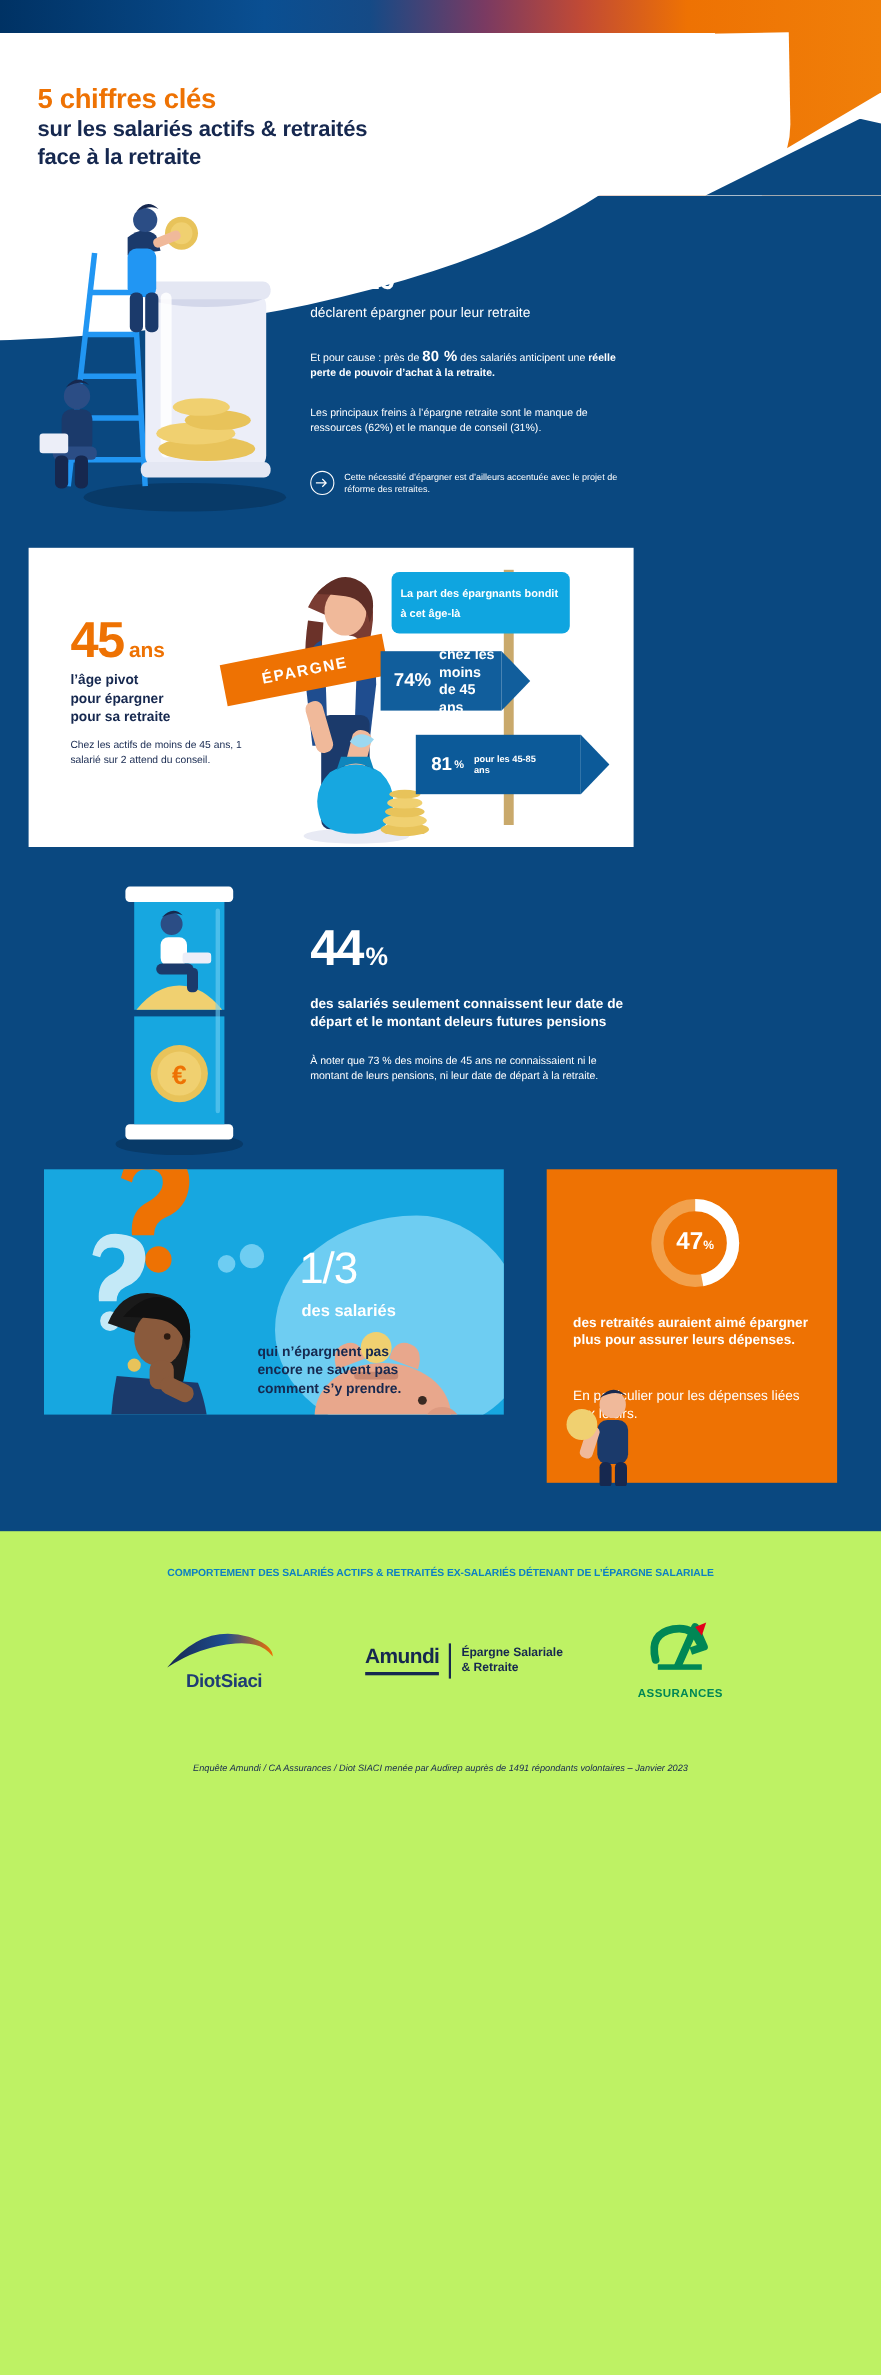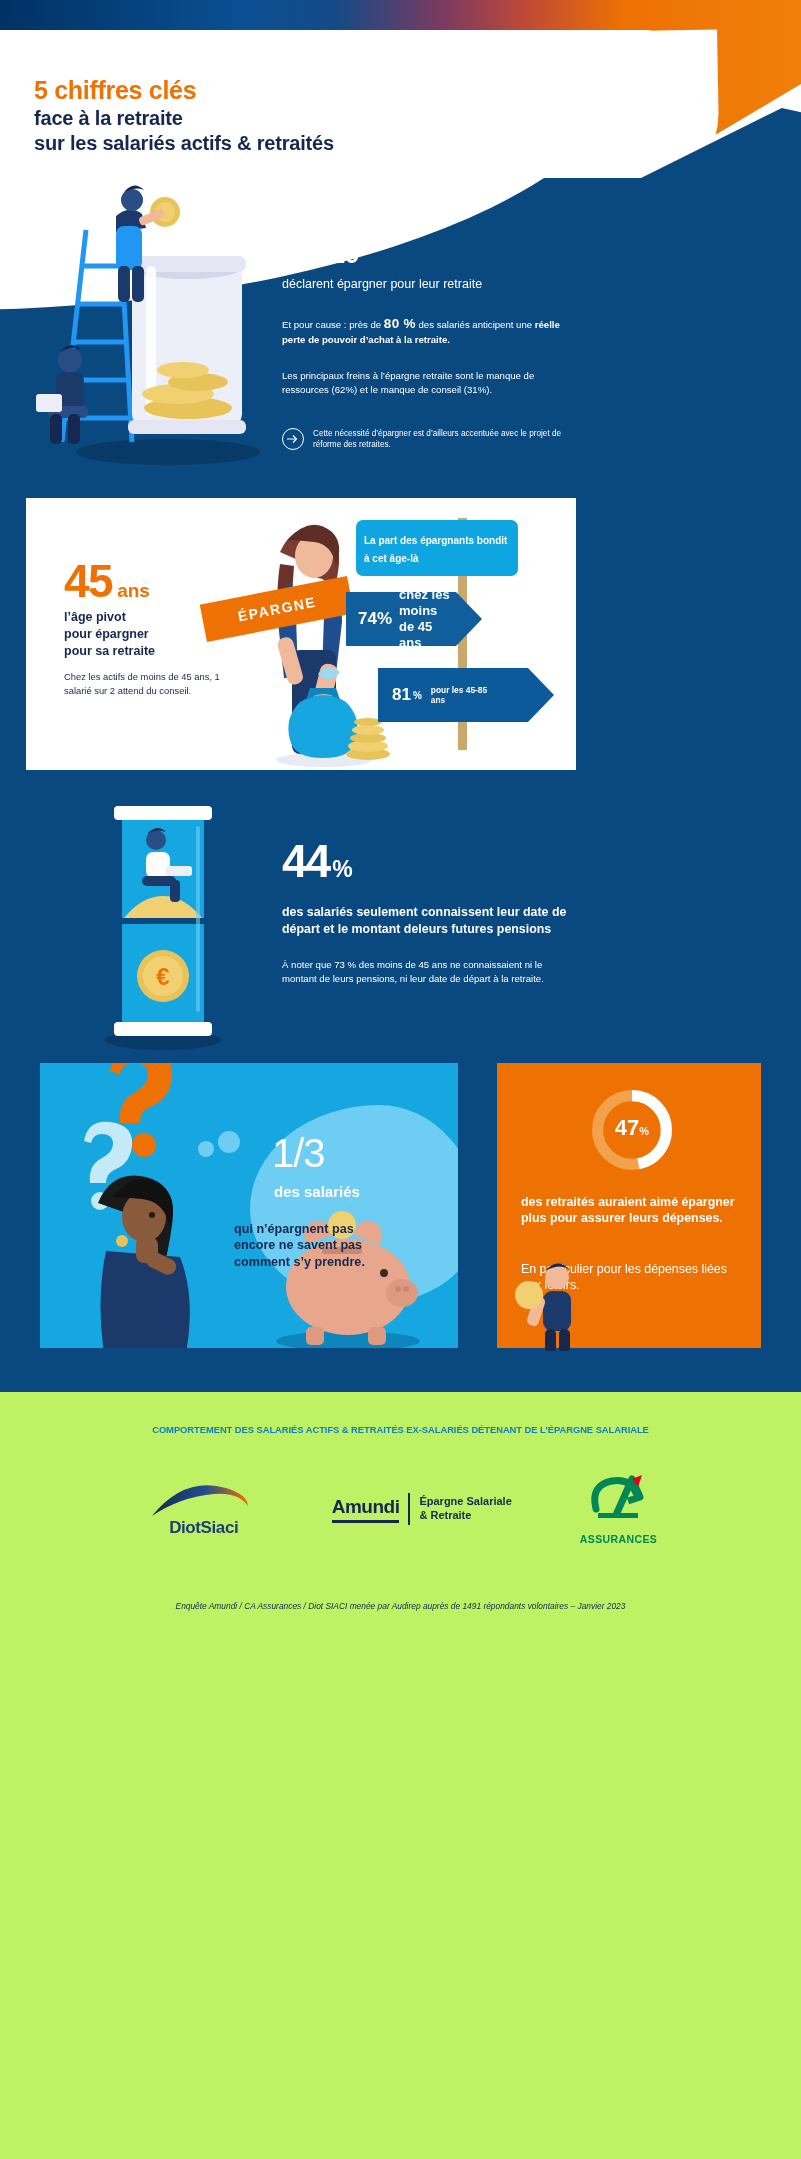--- a/index.html
+++ b/index.html
@@ -109,21 +109,21 @@
   
   .sec3 { position: absolute; left: 0; top: 790px; width: 801px; height: 270px; }
   .s3-text { position: absolute; left: 282px; top: 48px; width: 290px; }
   .s3-num { color: #ffffff; font-size: 46px; font-weight: bold; letter-spacing: -2px; line-height: 1; }
   .s3-num .pct { font-size: 23px; letter-spacing: 0; margin-left: 3px; }
   .s3-lead { color: #ffffff; font-size: 12.4px; font-weight: bold; line-height: 1.38; margin-top: 20px; }
   .s3-note { color: #ffffff; font-size: 9.6px; line-height: 1.45; margin-top: 20px; }
 
   
   .sec4 { position: absolute; left: 0; top: 1063px; width: 801px; height: 290px; }
-  .card-blue { position: absolute; left: 40px; top: 0; width: 418px; height: 285px; background: #17a7e0; overflow: hidden; }
+  .card-blue { position: absolute; left: 40px; top: 0; width: 418px; height: 223px; background: #17a7e0; overflow: hidden; }
   .card-orange { position: absolute; left: 497px; top: 0; width: 264px; height: 285px; background: #ee7203; }
 
   .blob {
     position: absolute; left: 210px; top: 42px; width: 230px; height: 200px;
     background: #6ecdf2; border-radius: 56% 44% 48% 52% / 52% 58% 42% 48%;
   }
   .third-num { position: absolute; left: 232px; top: 68px; color: #ffffff; font-size: 40px; font-weight: 300; letter-spacing: -1px; }
   .third-lbl { position: absolute; left: 234px; top: 120px; color: #ffffff; font-size: 15px; font-weight: bold; }
   .third-p { position: absolute; left: 194px; top: 158px; width: 158px; color: #16284f; font-size: 12.6px; font-weight: bold; line-height: 1.3; }
 
@@ -146,22 +146,22 @@
 <div class="page">
 
   <div class="header">
     <div class="hdr-white-wedge"></div>
     <div class="hdr-white-tri"></div>
     <div class="hdr-blue-tri"></div>
   </div>
 
   <div class="title-wrap">
     <div class="t-orange">5 chiffres clés</div>
+    <div class="t-navy">sur les salariés actifs &amp; retraités</div>
     <div class="t-navy">face à la retraite</div>
-    <div class="t-navy">sur les salariés actifs &amp; retraités</div>
   </div>
 
   <div class="sec1">
     <div class="sec1-white-curve"></div>
 
     <svg class="ill1" viewBox="0 0 250 300">
       <ellipse cx="140" cy="282" rx="92" ry="13" fill="#083a68"></ellipse>
 
       <g stroke="#2196f3" stroke-width="5" fill="none">
         <line x1="58" y1="60" x2="34" y2="272"></line>

